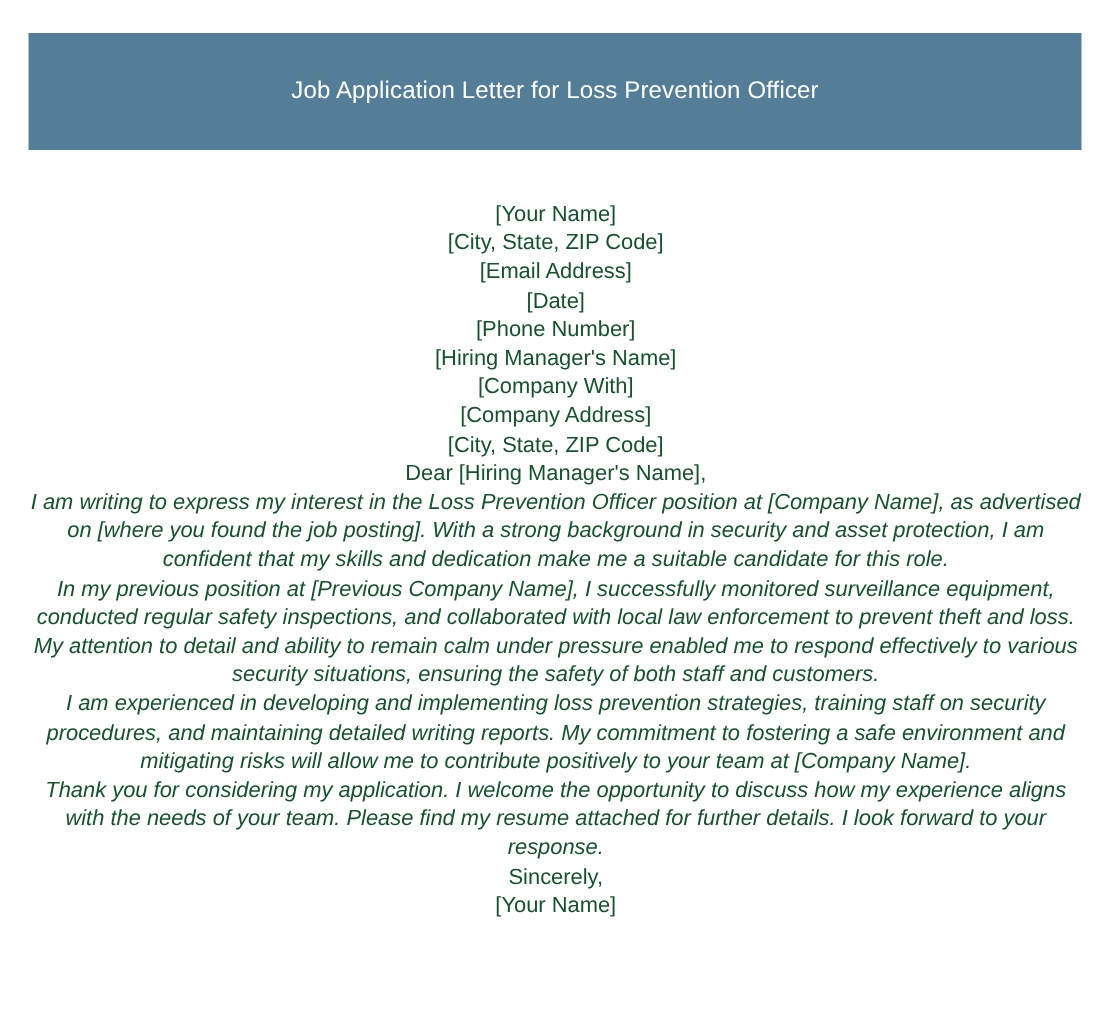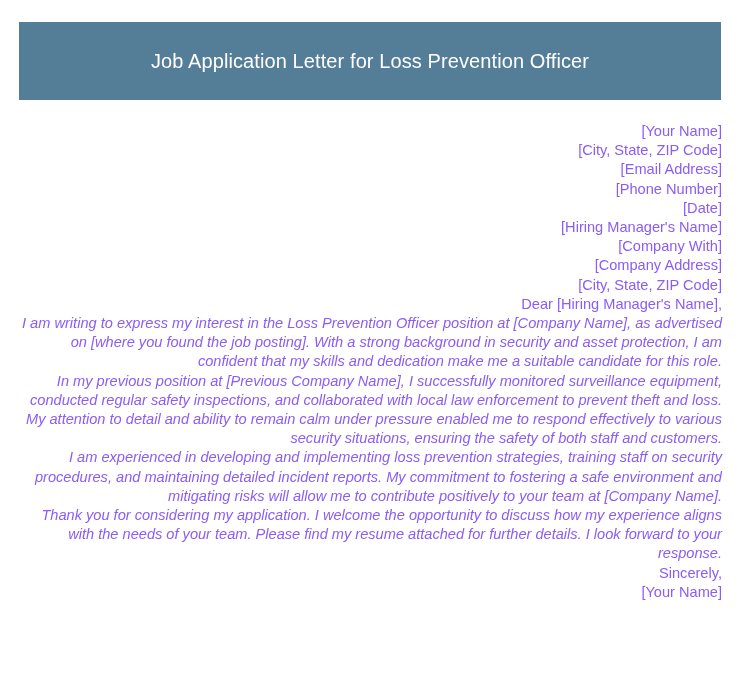--- a/index.html
+++ b/index.html
@@ -26,36 +26,36 @@
     top: 22px;
     width: 702px;
     height: 78px;
     background: #547d97;
     display: flex;
     align-items: center;
     justify-content: center;
   }
   .header-title {
     color: #ffffff;
-    font-size: 20px;
+    font-size: 16px;
     font-weight: 400;
     letter-spacing: 0.1px;
     line-height: 1.2;
     text-align: center;
     white-space: nowrap;
   }
   .letter-body {
     position: absolute;
     left: 19px;
-    top: 122px;
+    top: 134px;
     width: 703px;
-    color: #8b5cf6;
+    color: #14532d;
     font-size: 14.6px;
     line-height: 19.2px;
-    text-align: right;
+    text-align: center;
   }
   .letter-line {
     display: block;
     white-space: normal;
   }
   .para {
     display: block;
     margin: 0;
     font-style: italic;
   }
@@ -67,31 +67,31 @@
 
   <div class="header-band">
     <div class="header-title">Job Application Letter for Loss Prevention Officer</div>
   </div>
 
   <div class="letter-body">
 
     <span class="letter-line">[Your Name]</span>
     <span class="letter-line">[City, State, ZIP Code]</span>
     <span class="letter-line">[Email Address]</span>
+    <span class="letter-line">[Date]</span>
     <span class="letter-line">[Phone Number]</span>
-    <span class="letter-line">[Date]</span>
     <span class="letter-line">[Hiring Manager's Name]</span>
     <span class="letter-line">[Company With]</span>
     <span class="letter-line">[Company Address]</span>
     <span class="letter-line">[City, State, ZIP Code]</span>
     <span class="letter-line">Dear [Hiring Manager's Name],</span>
 
     <p class="para">I am writing to express my interest in the Loss Prevention Officer position at [Company Name], as advertised on [where you found the job posting]. With a strong background in security and asset protection, I am confident that my skills and dedication make me a suitable candidate for this role.</p>
     <p class="para">In my previous position at [Previous Company Name], I successfully monitored surveillance equipment, conducted regular safety inspections, and collaborated with local law enforcement to prevent theft and loss. My attention to detail and ability to remain calm under pressure enabled me to respond effectively to various security situations, ensuring the safety of both staff and customers.</p>
-    <p class="para">I am experienced in developing and implementing loss prevention strategies, training staff on security procedures, and maintaining detailed incident reports. My commitment to fostering a safe environment and mitigating risks will allow me to contribute positively to your team at [Company Name].</p>
+    <p class="para">I am experienced in developing and implementing loss prevention strategies, training staff on security procedures, and maintaining detailed writing reports. My commitment to fostering a safe environment and mitigating risks will allow me to contribute positively to your team at [Company Name].</p>
     <p class="para">Thank you for considering my application. I welcome the opportunity to discuss how my experience aligns with the needs of your team. Please find my resume attached for further details. I look forward to your response.</p>
 
     <span class="letter-line">Sincerely,</span>
     <span class="letter-line">[Your Name]</span>
 
   </div>
 
 </div>
 
 </body></html>

